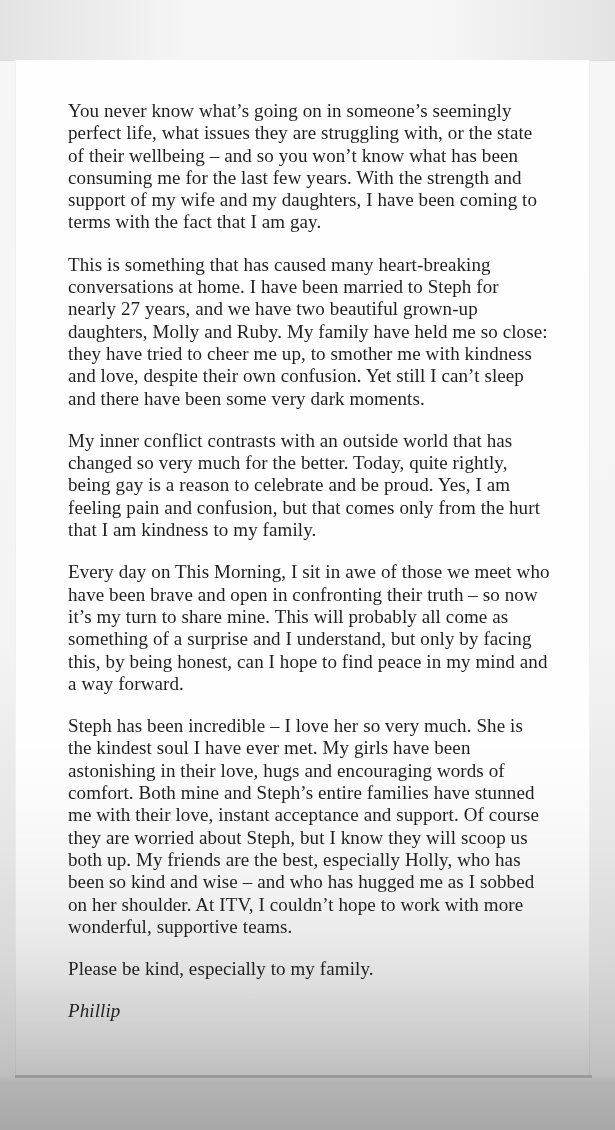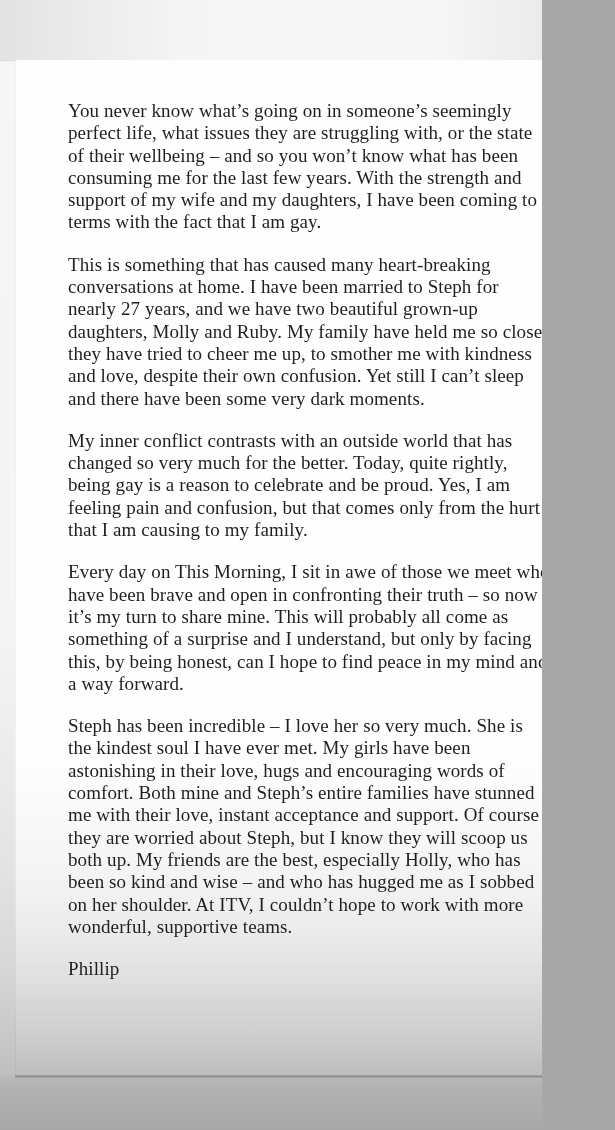--- a/index.html
+++ b/index.html
@@ -5,35 +5,34 @@
   html, body { margin: 0; padding: 0; }
   body {
     width: 615px;
     font-family: "Liberation Serif", "DejaVu Serif", serif;
     background: #a8a8a8;
   }
 
   
   .stage {
     position: relative;
-    width: 526px;
+    width: 615px;
     height: 1130px;
     overflow: hidden;
     background: linear-gradient(180deg,
       #e9e9e9 0px,
       #ececec 58px,
       #f6f6f6 63px,
       #f4f4f4 640px,
       #e5e5e5 850px,
       #d8d8d8 960px,
       #cacaca 1030px,
       #bfbfbf 1074px,
       #b4b4b4 1082px,
       #a8a8a8 1130px);
-    padding-left: 16px;
   }
 
   
   .top-band {
     position: absolute;
     left: 0; top: 0;
     width: 615px; height: 60px;
     background: linear-gradient(90deg, #e3e3e3 0%, #f5f5f5 30%, #f7f7f7 70%, #e3e3e3 100%);
     border-bottom: 1px solid rgba(0,0,0,0.03);
   }
@@ -63,21 +62,21 @@
   .statement p {
     margin: 0 0 20px 0;
     font-size: 19px;
     line-height: 22.3px;
     letter-spacing: 0.1px;
     color: #1f1f1f;
     white-space: pre-line;       
     text-rendering: optimizeLegibility;
   }
 
-  .statement p.signature { margin-bottom: 12px; }
+  .statement p.signature { margin-bottom: 12px; font-style: italic; }
 
   
   .bottom-line {
     position: absolute;
     left: 15px; top: 1075px;
     width: 577px; height: 3px;
     background: linear-gradient(180deg, #a3a3a3 0%, #8f8f8f 60%, #aaaaaa 100%);
   }
 </style>
 </head>
@@ -99,36 +98,37 @@
 conversations at home. I have been married to Steph for
 nearly 27 years, and we have two beautiful grown-up
 daughters, Molly and Ruby. My family have held me so close:
 they have tried to cheer me up, to smother me with kindness
 and love, despite their own confusion. Yet still I can’t sleep
 and there have been some very dark moments.</p>
       <p>My inner conflict contrasts with an outside world that has
 changed so very much for the better. Today, quite rightly,
 being gay is a reason to celebrate and be proud. Yes, I am
 feeling pain and confusion, but that comes only from the hurt
-that I am causing to my family.</p>
+that I am kindness to my family.</p>
       <p>Every day on This Morning, I sit in awe of those we meet who
 have been brave and open in confronting their truth – so now
 it’s my turn to share mine. This will probably all come as
 something of a surprise and I understand, but only by facing
 this, by being honest, can I hope to find peace in my mind and
 a way forward.</p>
       <p>Steph has been incredible – I love her so very much. She is
 the kindest soul I have ever met. My girls have been
 astonishing in their love, hugs and encouraging words of
 comfort. Both mine and Steph’s entire families have stunned
 me with their love, instant acceptance and support. Of course
 they are worried about Steph, but I know they will scoop us
 both up. My friends are the best, especially Holly, who has
 been so kind and wise – and who has hugged me as I sobbed
 on her shoulder. At ITV, I couldn’t hope to work with more
 wonderful, supportive teams.</p>
+      <p>Please be kind, especially to my family.</p>
       <p class="signature">Phillip</p>
     </div>
   </div>
 
   <div class="bottom-line"></div>
 
 </div>
 
 </body></html>

